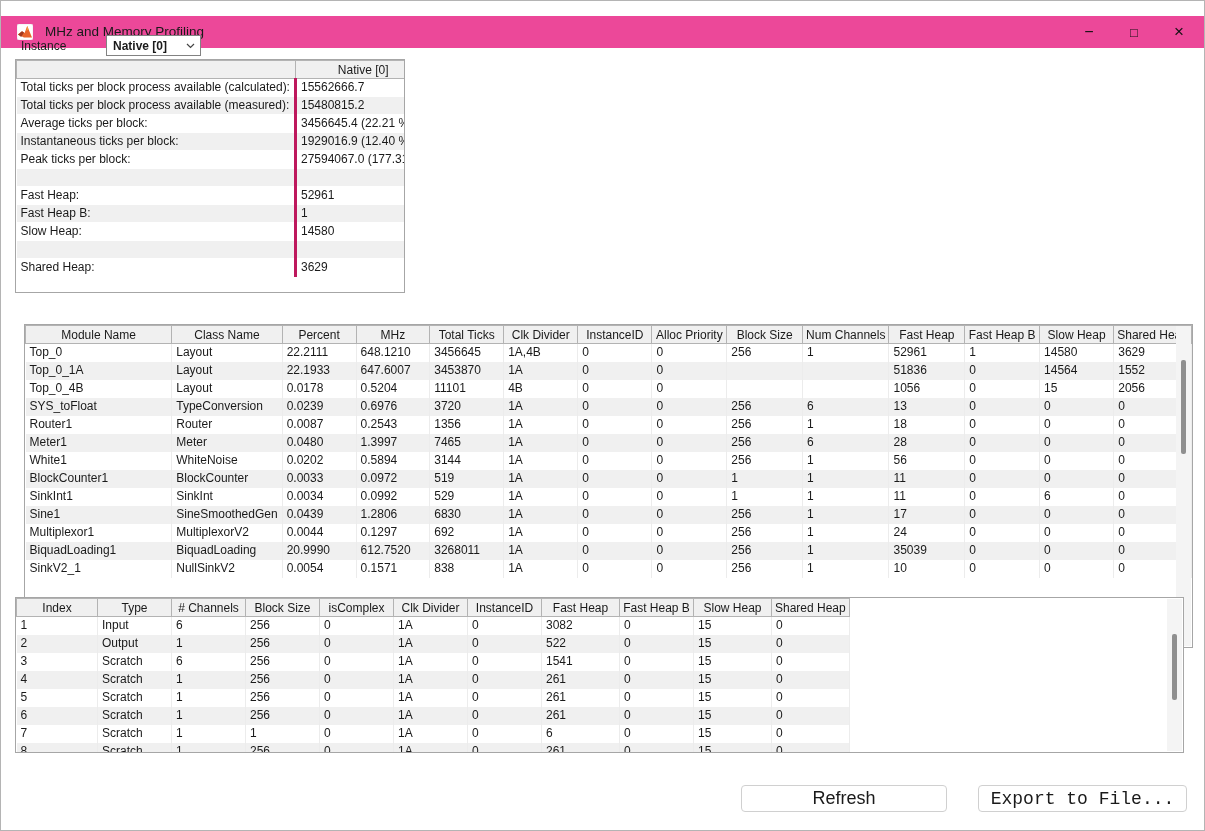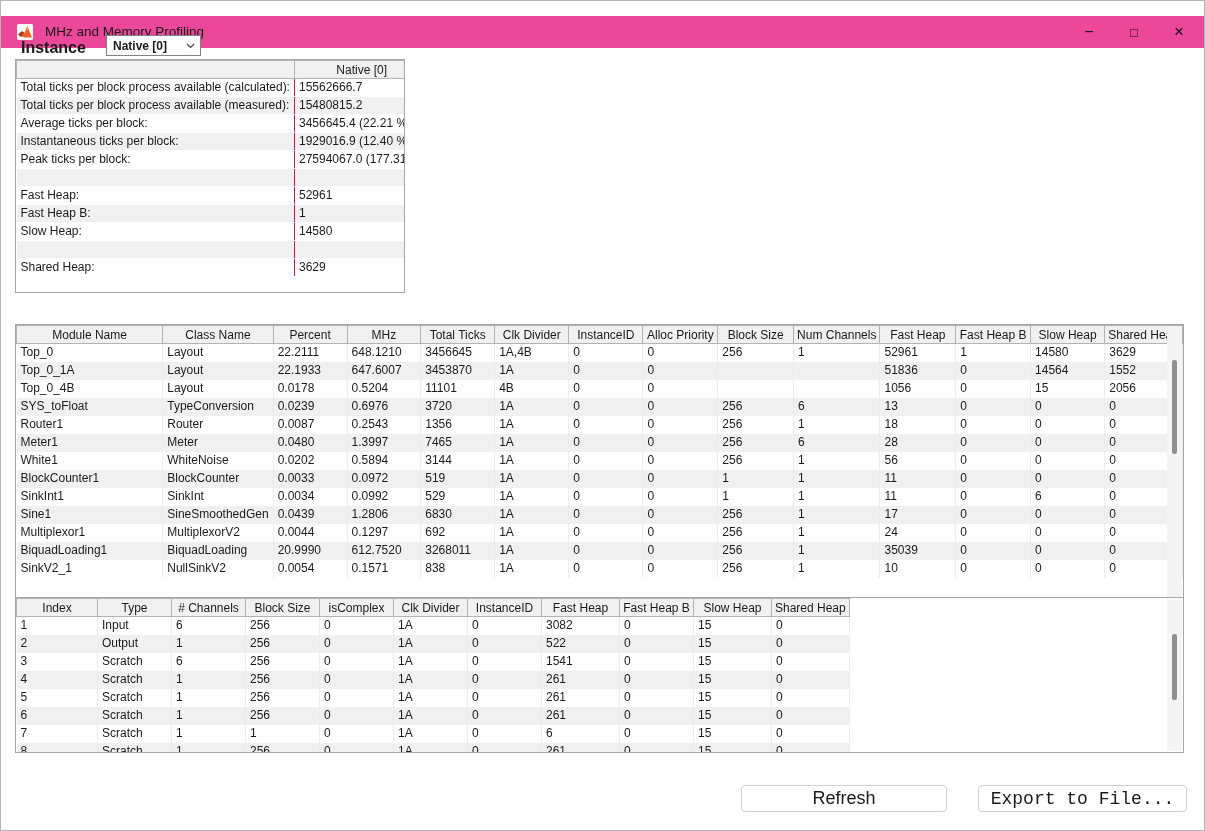--- a/index.html
+++ b/index.html
@@ -11,43 +11,43 @@
   }
   
   .titlebar { position:absolute; left:0; top:15px; width:100%; height:32px; background:#ec4899; }
   .titlebar .app-icon { position:absolute; left:16px; top:8px; width:16px; height:16px; }
   .titlebar .title { position:absolute; left:44px; top:0; line-height:32px; font-size:13.5px; white-space:nowrap; }
   .win-btn { position:absolute; top:0; width:36px; height:32px; display:flex; align-items:center; justify-content:center; font-size:15px; color:#111; }
   #btn-min { left:1070px; font-size:16px; }
   #btn-max { left:1115px; font-size:13px; }
   #btn-close { left:1160px; font-size:17px; }
   
-  .instance-label { position:absolute; left:20px; top:38px; font-size:16px; font-weight:bold; }
+  .instance-label { position:absolute; left:20px; top:38px; font-size:12px; font-weight:normal; }
   .combobox {
     position:absolute; left:105px; top:34px; width:95px; height:21px;
     background:#fff; border:1px solid #828282; display:flex; align-items:center;
     font-size:12px; font-weight:bold; padding-left:6px;
   }
   .combobox .chevron { position:absolute; right:5px; top:7px; }
   
   .tcontainer { position:absolute; background:#fff; border:1px solid #a6a6a6; overflow:hidden; }
   #summary-box { left:14px; top:58px;  width:390px;  height:234px; }
-  #module-box  { left:14px; top:323px; width:1169px; height:324px; }
+  #module-box  { left:23px; top:323px; width:1169px; height:324px; }
   #buffer-box  { left:14px; top:596px; width:1169px; height:156px; }
   table.tbl { border-collapse:collapse; table-layout:fixed; font-size:12px; }
   .tbl th {
     background:#f0f0f0; border:1px solid #b3b3b3; font-weight:normal;
     height:18px; text-align:center; padding:0 3px; overflow:hidden; white-space:nowrap; font-size:12px;
   }
   .tbl td {
     height:18px; line-height:17px; padding:0 4px; text-align:left;
     overflow:hidden; white-space:nowrap; border-right:1px solid #ececec;
   }
   .tbl tbody tr:nth-child(even) { background:#f0f0f0; }
-  #summary-box .tbl td:first-child { border-right:1px solid #be185d; }
+  #summary-box .tbl td:first-child { border-right:3px solid #be185d; }
   #summary-box .tbl td { border-bottom:1px solid #ffffff; }
   
   .vscroll { position:absolute; top:1px; right:1px; bottom:1px; width:15px; background:#f4f4f4; }
   .vscroll .thumb { position:absolute; left:5px; width:5px; background:#8f8f8f; border-radius:2px; }
   #module-box .thumb { top:34px; height:94px; }
   #buffer-box .thumb { top:35px; height:66px; }
   
   .btn {
     position:absolute; top:784px; height:27px; background:#fff;
     border:1px solid #d0d0d0; border-radius:4px; font-size:18px;

